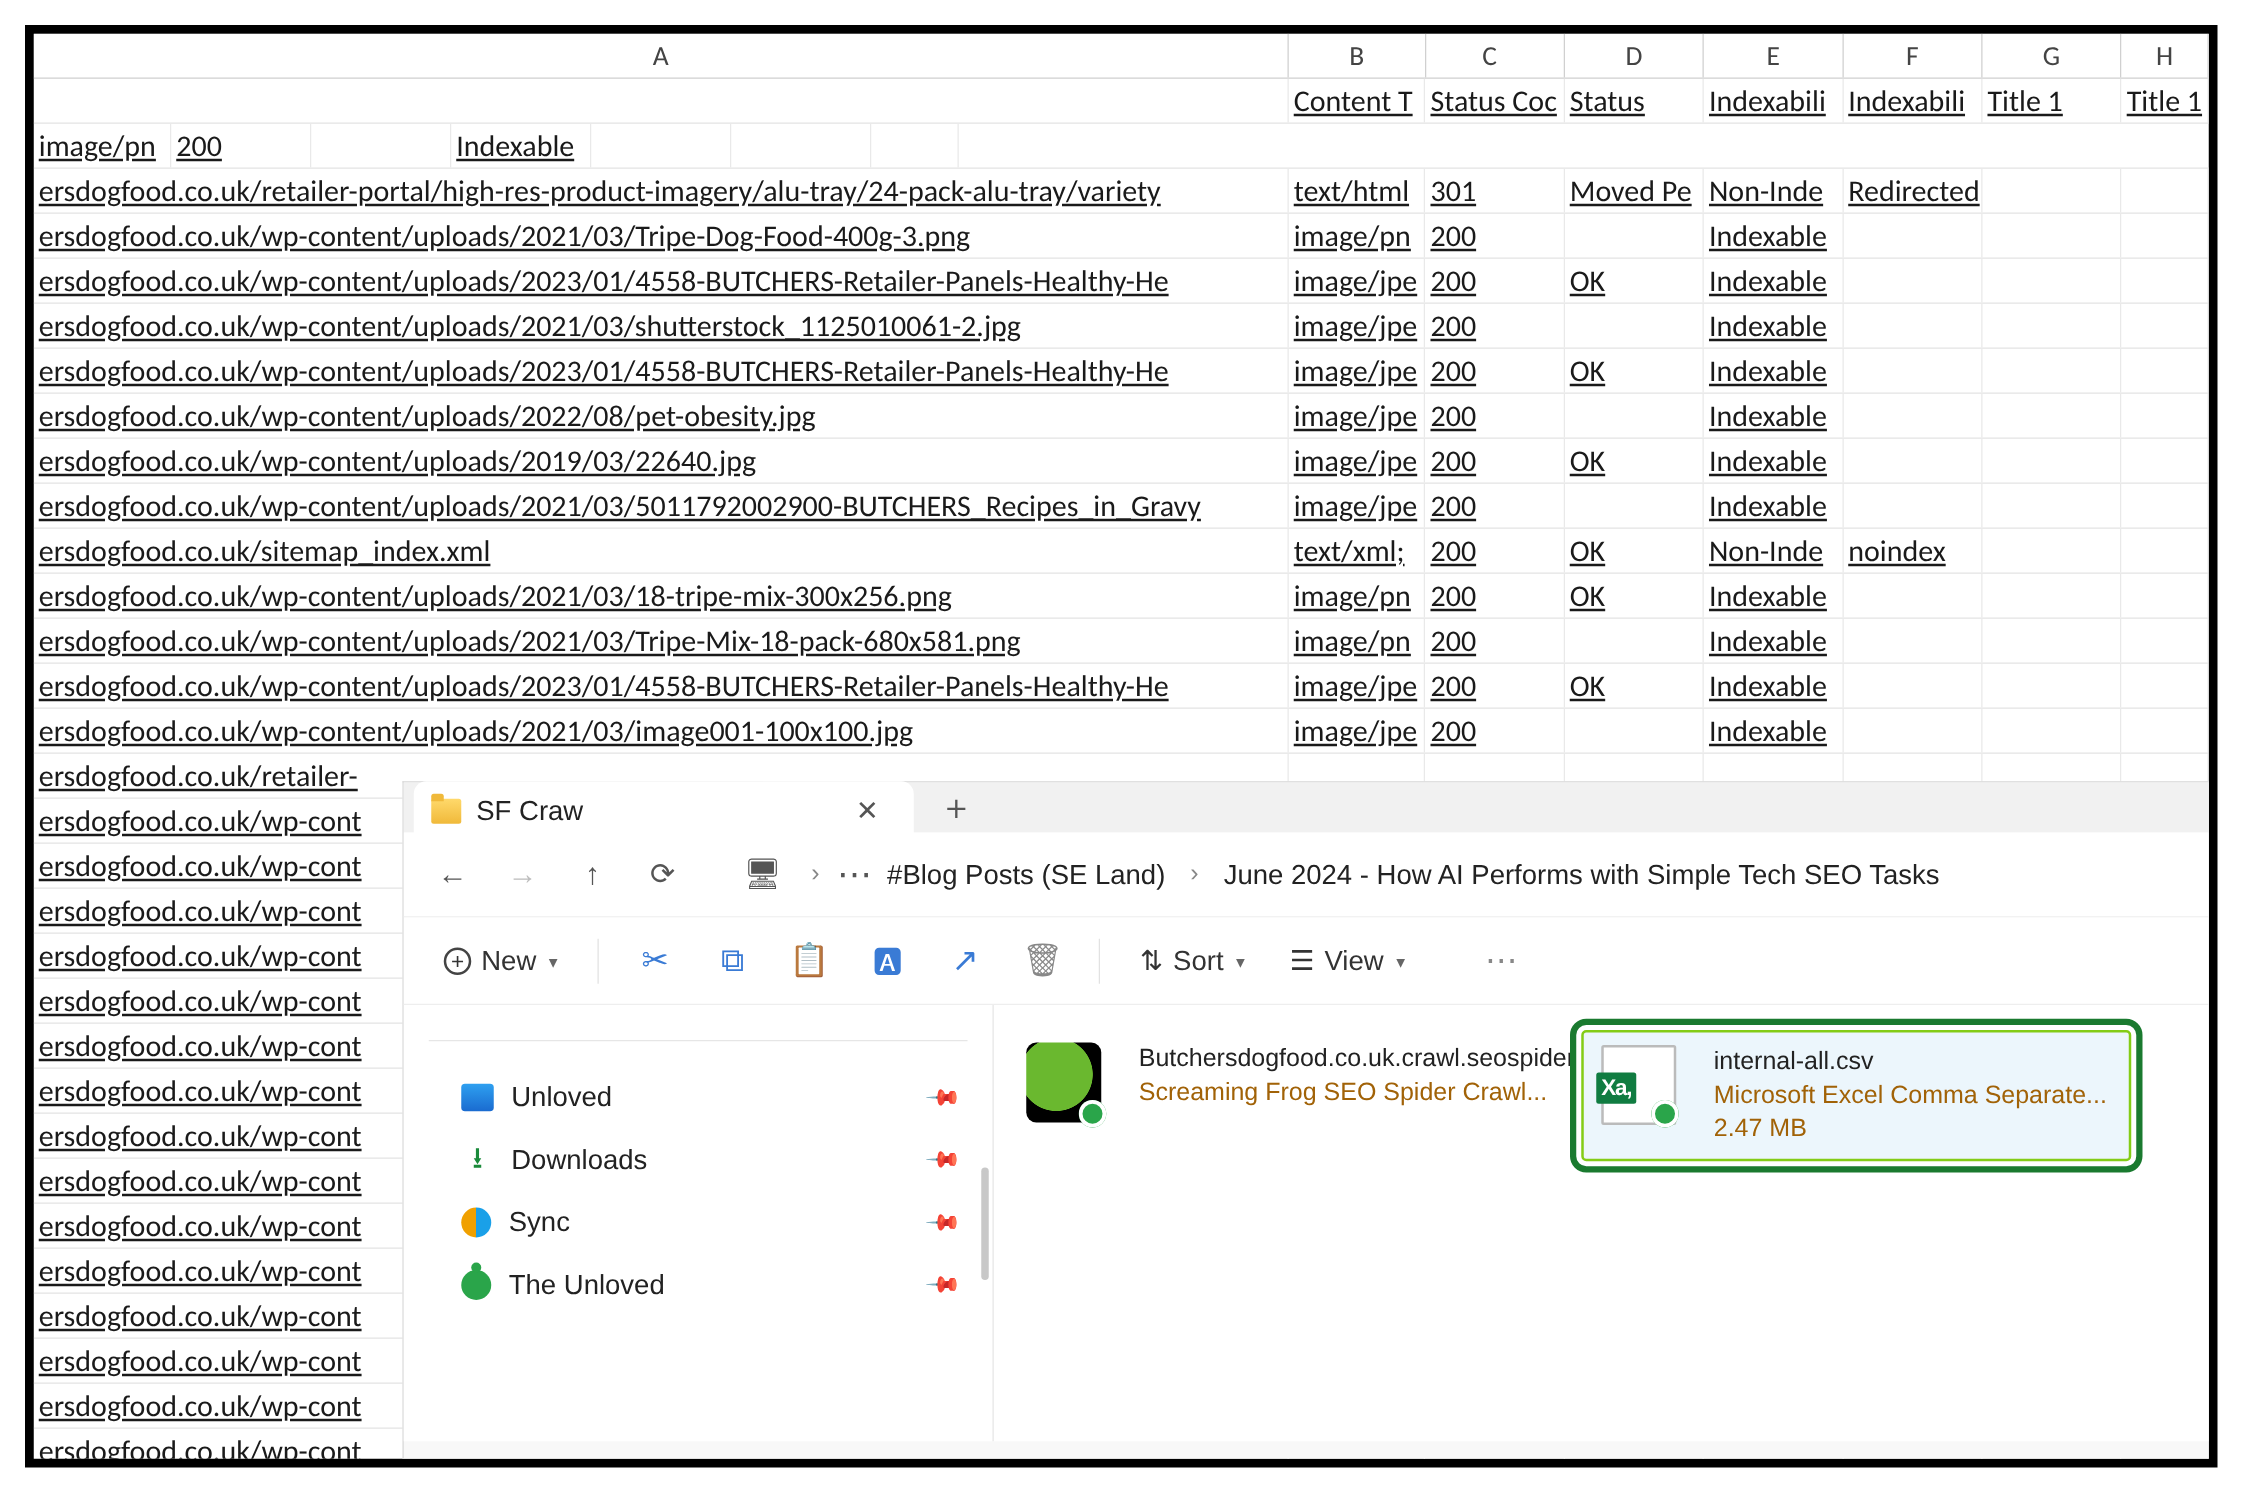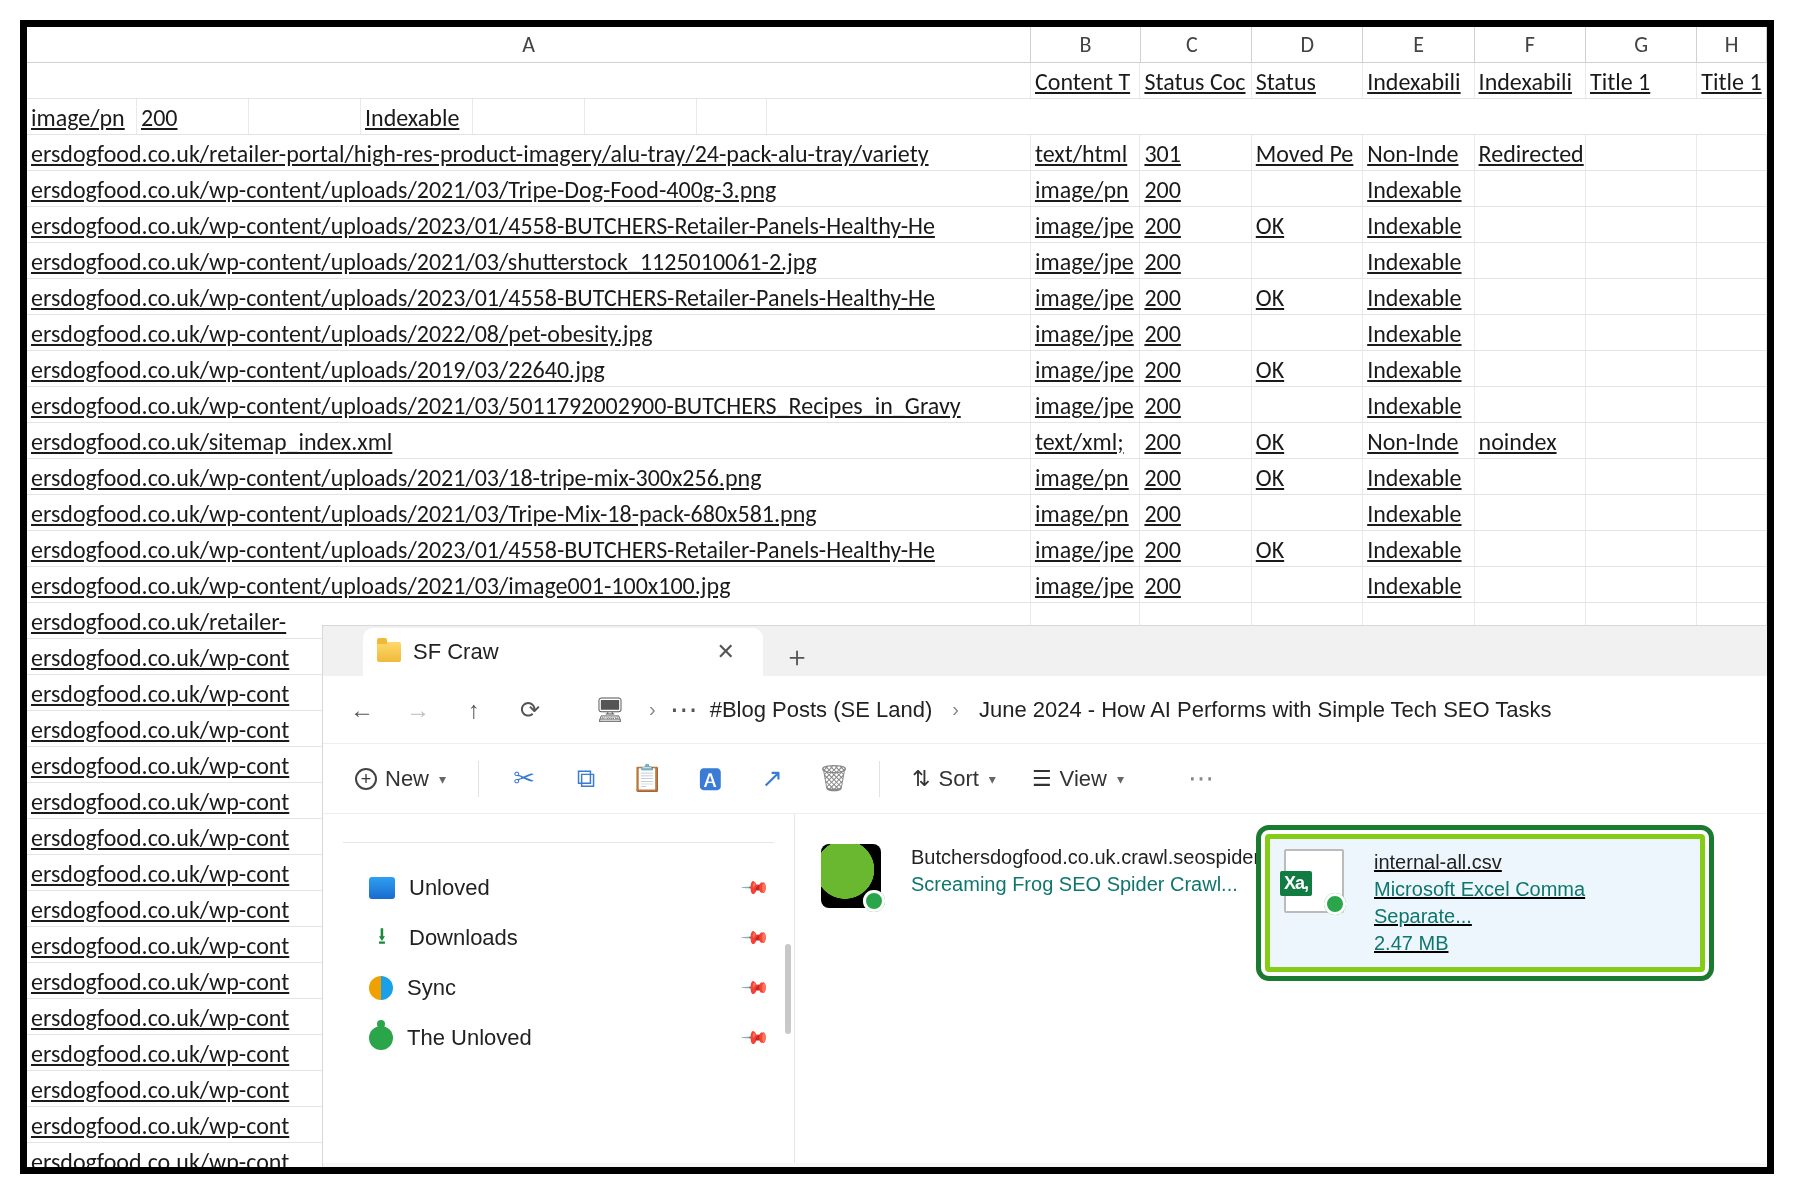--- a/index.html
+++ b/index.html
@@ -70,24 +70,23 @@
     top: 598px;
     right: 0;
     bottom: 0;
     background: #f8f8f8;
     border-top: 1px solid #d8d8d8;
     border-left: 1px solid #d8d8d8;
     font-family: "Segoe UI", Arial, sans-serif;
   }
   .titlebar {
     display: flex;
-    align-items: flex-end;
-    height: 50px;
+    align-items: center;
+    height: 40px;
     background: #f1f1f1;
-    padding-left: 32px;
   }
   .tab {
     display: flex;
     align-items: center;
     gap: 12px;
     height: 48px;
     margin: 6px 0 0 8px;
     padding: 0 18px 0 14px;
     background: #fff;
     border-radius: 10px 10px 0 0;
@@ -179,24 +178,23 @@
   .sb-unloved::after { content:""; position:absolute; top:-6px; left:8px; width:8px; height:8px; border-radius:50%; background:#2aa54a; }
 
   .files {
     flex:1; padding: 20px 12px; display:flex; gap:18px; align-items:flex-start;
   }
   .file {
     display:flex; gap:30px; padding:10px 14px; width:440px; align-items:flex-start;
     border-radius:4px;
   }
   .file.selected {
-    background:#ecf6fc; border:5px solid #84cc16;
+    background:#ecf6fc; border:2px solid #84cc16;
     outline: 5px solid #1a7a2f;
     outline-offset: 4px;
-    text-decoration: underline;
   }
   .file-ic { width:60px; height:64px; flex-shrink:0; position:relative; }
   .frog {
     background: radial-gradient(circle at 40% 40%, #6ab82f 0 55%, #000 56% 100%);
     border-radius:8px;
   }
   .frog::after{
     content:""; position:absolute; right:-4px; bottom:-4px;
     width:22px; height:22px; border-radius:50%; background:#2aa54a;
     box-shadow: inset 0 0 0 3px #fff;
@@ -209,21 +207,21 @@
     content:"Xa,"; position:absolute; left:-6px; top:20px;
     background:#107c41; color:#fff; font-size:18px; padding:2px 4px;
     font-weight:bold; border-radius:2px; letter-spacing:-1px;
   }
   .csv::after{
     content:""; position:absolute; right:-4px; bottom:-4px;
     width:22px; height:22px; border-radius:50%; background:#2aa54a;
     box-shadow: inset 0 0 0 3px #fff;
   }
   .file-meta { font-size:20px; color:#222; line-height:1.35; }
-  .file-sub { color:#0f766e; }
+  .file-sub { color:#a16207; }
 
   .sidebar-scroll-hint {
     position:absolute; right:0; top:10px; bottom:10px; width:6px;
     background:#c8c8c8; border-radius:3px;
   }
   .sidebar { position:relative; }
   .sidebar .sidebar-scroll-hint { right:3px; top:130px; height:90px; bottom:auto; }
 
 </style>
 </head>

